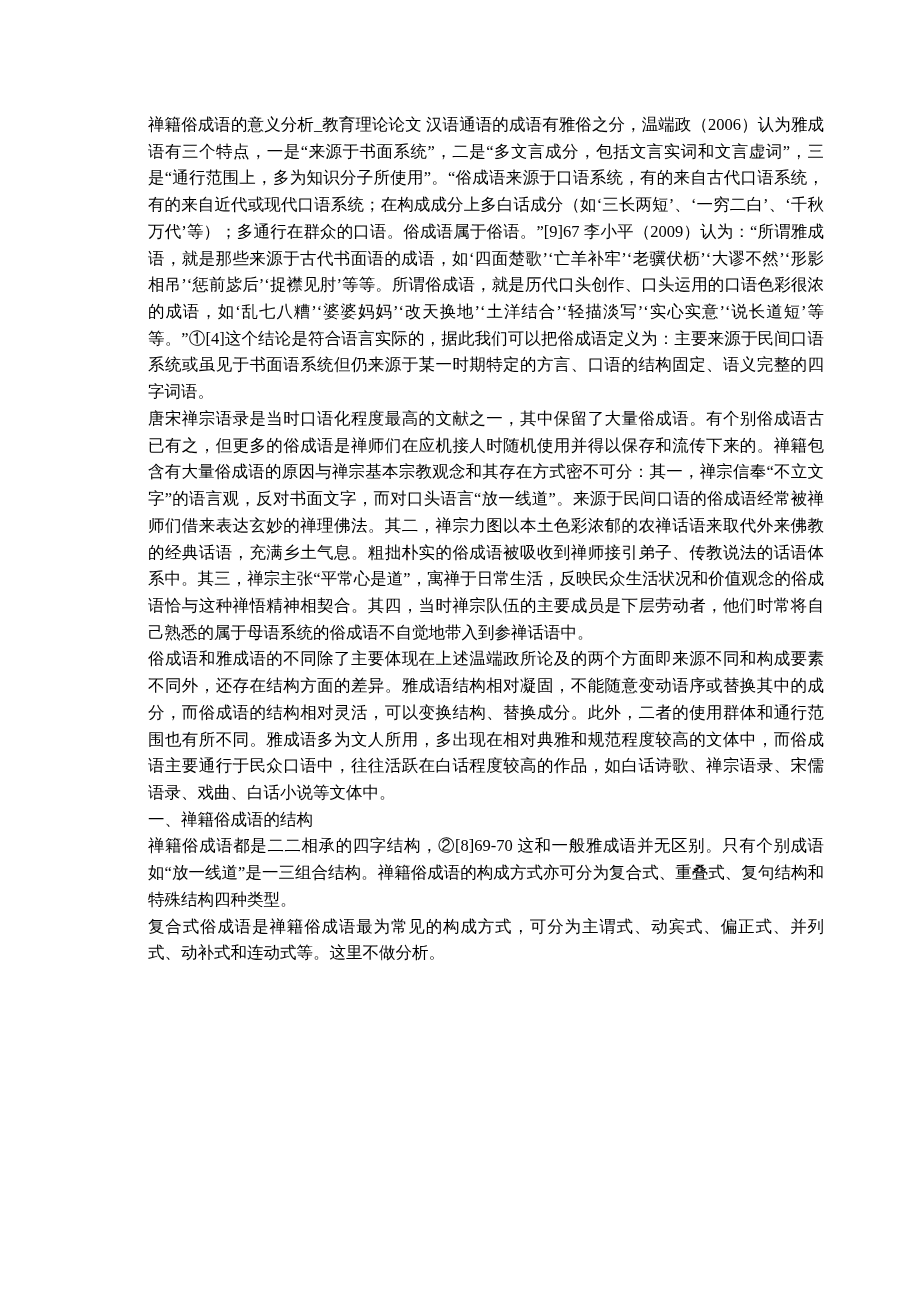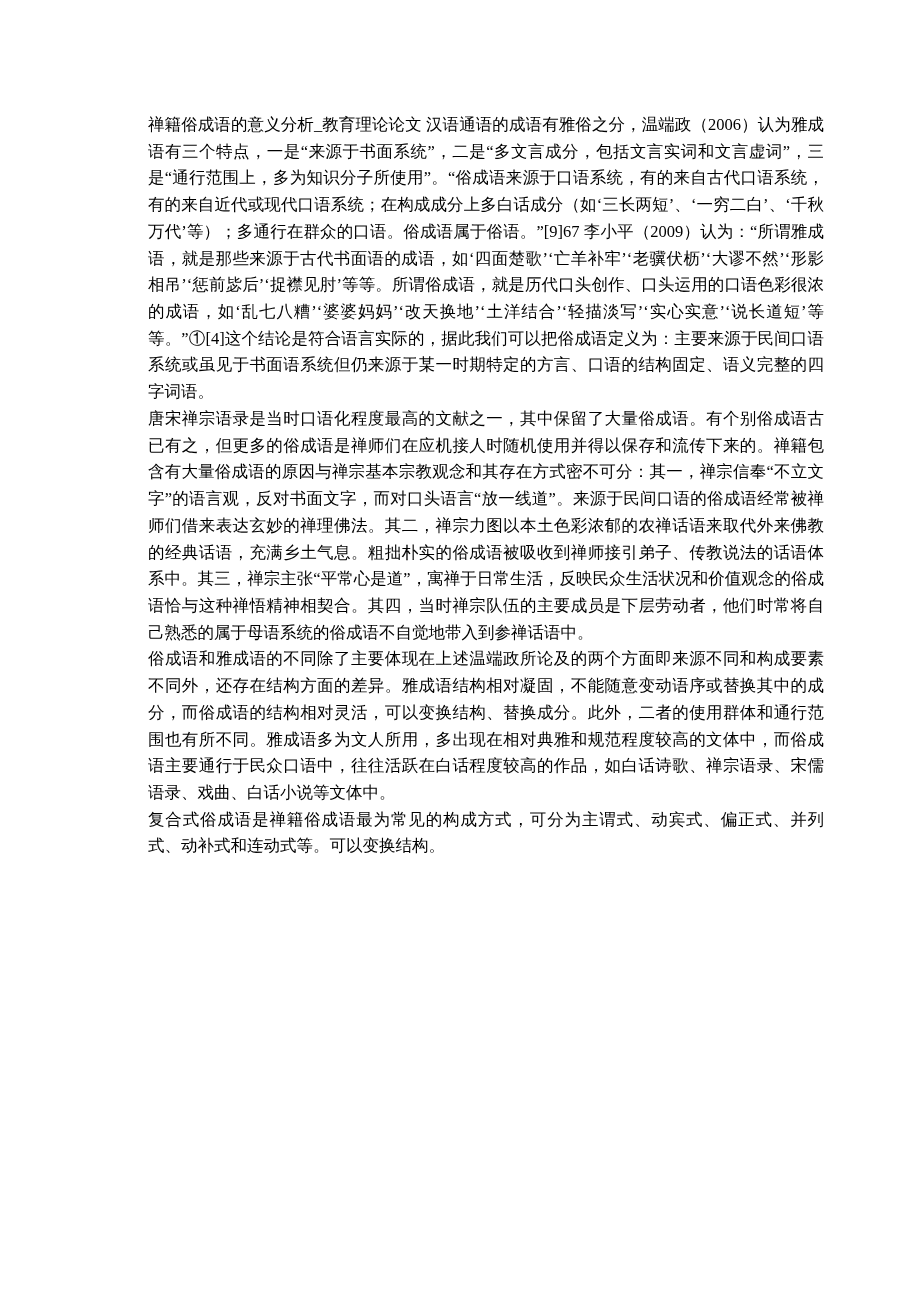--- a/index.html
+++ b/index.html
@@ -35,15 +35,17 @@
   }
 </style>
 </head>
 <body>
 
 <div class="page">
   <div class="doc-body">
     <p class="para">禅籍俗成语的意义分析_教育理论论文 汉语通语的成语有雅俗之分，温端政（2006）认为雅成语有三个特点，一是“来源于书面系统”，二是“多文言成分，包括文言实词和文言虚词”，三是“通行范围上，多为知识分子所使用”。“俗成语来源于口语系统，有的来自古代口语系统，有的来自近代或现代口语系统；在构成成分上多白话成分（如‘三长两短’、‘一穷二白’、‘千秋万代’等）；多通行在群众的口语。俗成语属于俗语。”[9]67 李小平（2009）认为：“所谓雅成语，就是那些来源于古代书面语的成语，如‘四面楚歌’‘亡羊补牢’‘老骥伏枥’‘大谬不然’‘形影相吊’‘惩前毖后’‘捉襟见肘’等等。所谓俗成语，就是历代口头创作、口头运用的口语色彩很浓的成语，如‘乱七八糟’‘婆婆妈妈’‘改天换地’‘土洋结合’‘轻描淡写’‘实心实意’‘说长道短’等等。”①[4]这个结论是符合语言实际的，据此我们可以把俗成语定义为：主要来源于民间口语系统或虽见于书面语系统但仍来源于某一时期特定的方言、口语的结构固定、语义完整的四字词语。</p>
     <p class="para">唐宋禅宗语录是当时口语化程度最高的文献之一，其中保留了大量俗成语。有个别俗成语古已有之，但更多的俗成语是禅师们在应机接人时随机使用并得以保存和流传下来的。禅籍包含有大量俗成语的原因与禅宗基本宗教观念和其存在方式密不可分：其一，禅宗信奉“不立文字”的语言观，反对书面文字，而对口头语言“放一线道”。来源于民间口语的俗成语经常被禅师们借来表达玄妙的禅理佛法。其二，禅宗力图以本土色彩浓郁的农禅话语来取代外来佛教的经典话语，充满乡土气息。粗拙朴实的俗成语被吸收到禅师接引弟子、传教说法的话语体系中。其三，禅宗主张“平常心是道”，寓禅于日常生活，反映民众生活状况和价值观念的俗成语恰与这种禅悟精神相契合。其四，当时禅宗队伍的主要成员是下层劳动者，他们时常将自己熟悉的属于母语系统的俗成语不自觉地带入到参禅话语中。</p>
     <p class="para">俗成语和雅成语的不同除了主要体现在上述温端政所论及的两个方面即来源不同和构成要素不同外，还存在结构方面的差异。雅成语结构相对凝固，不能随意变动语序或替换其中的成分，而俗成语的结构相对灵活，可以变换结构、替换成分。此外，二者的使用群体和通行范围也有所不同。雅成语多为文人所用，多出现在相对典雅和规范程度较高的文体中，而俗成语主要通行于民众口语中，往往活跃在白话程度较高的作品，如白话诗歌、禅宗语录、宋儒语录、戏曲、白话小说等文体中。</p>
-    <p class="para">复合式俗成语是禅籍俗成语最为常见的构成方式，可分为主谓式、动宾式、偏正式、并列式、动补式和连动式等。可以变换结构。</p>
+    <p class="para">一、禅籍俗成语的结构</p>
+    <p class="para">禅籍俗成语都是二二相承的四字结构，②[8]69-70 这和一般雅成语并无区别。只有个别成语如“放一线道”是一三组合结构。禅籍俗成语的构成方式亦可分为复合式、重叠式、复句结构和特殊结构四种类型。</p>
+    <p class="para">复合式俗成语是禅籍俗成语最为常见的构成方式，可分为主谓式、动宾式、偏正式、并列式、动补式和连动式等。这里不做分析。</p>
   </div>
 </div>
 
 </body></html>

